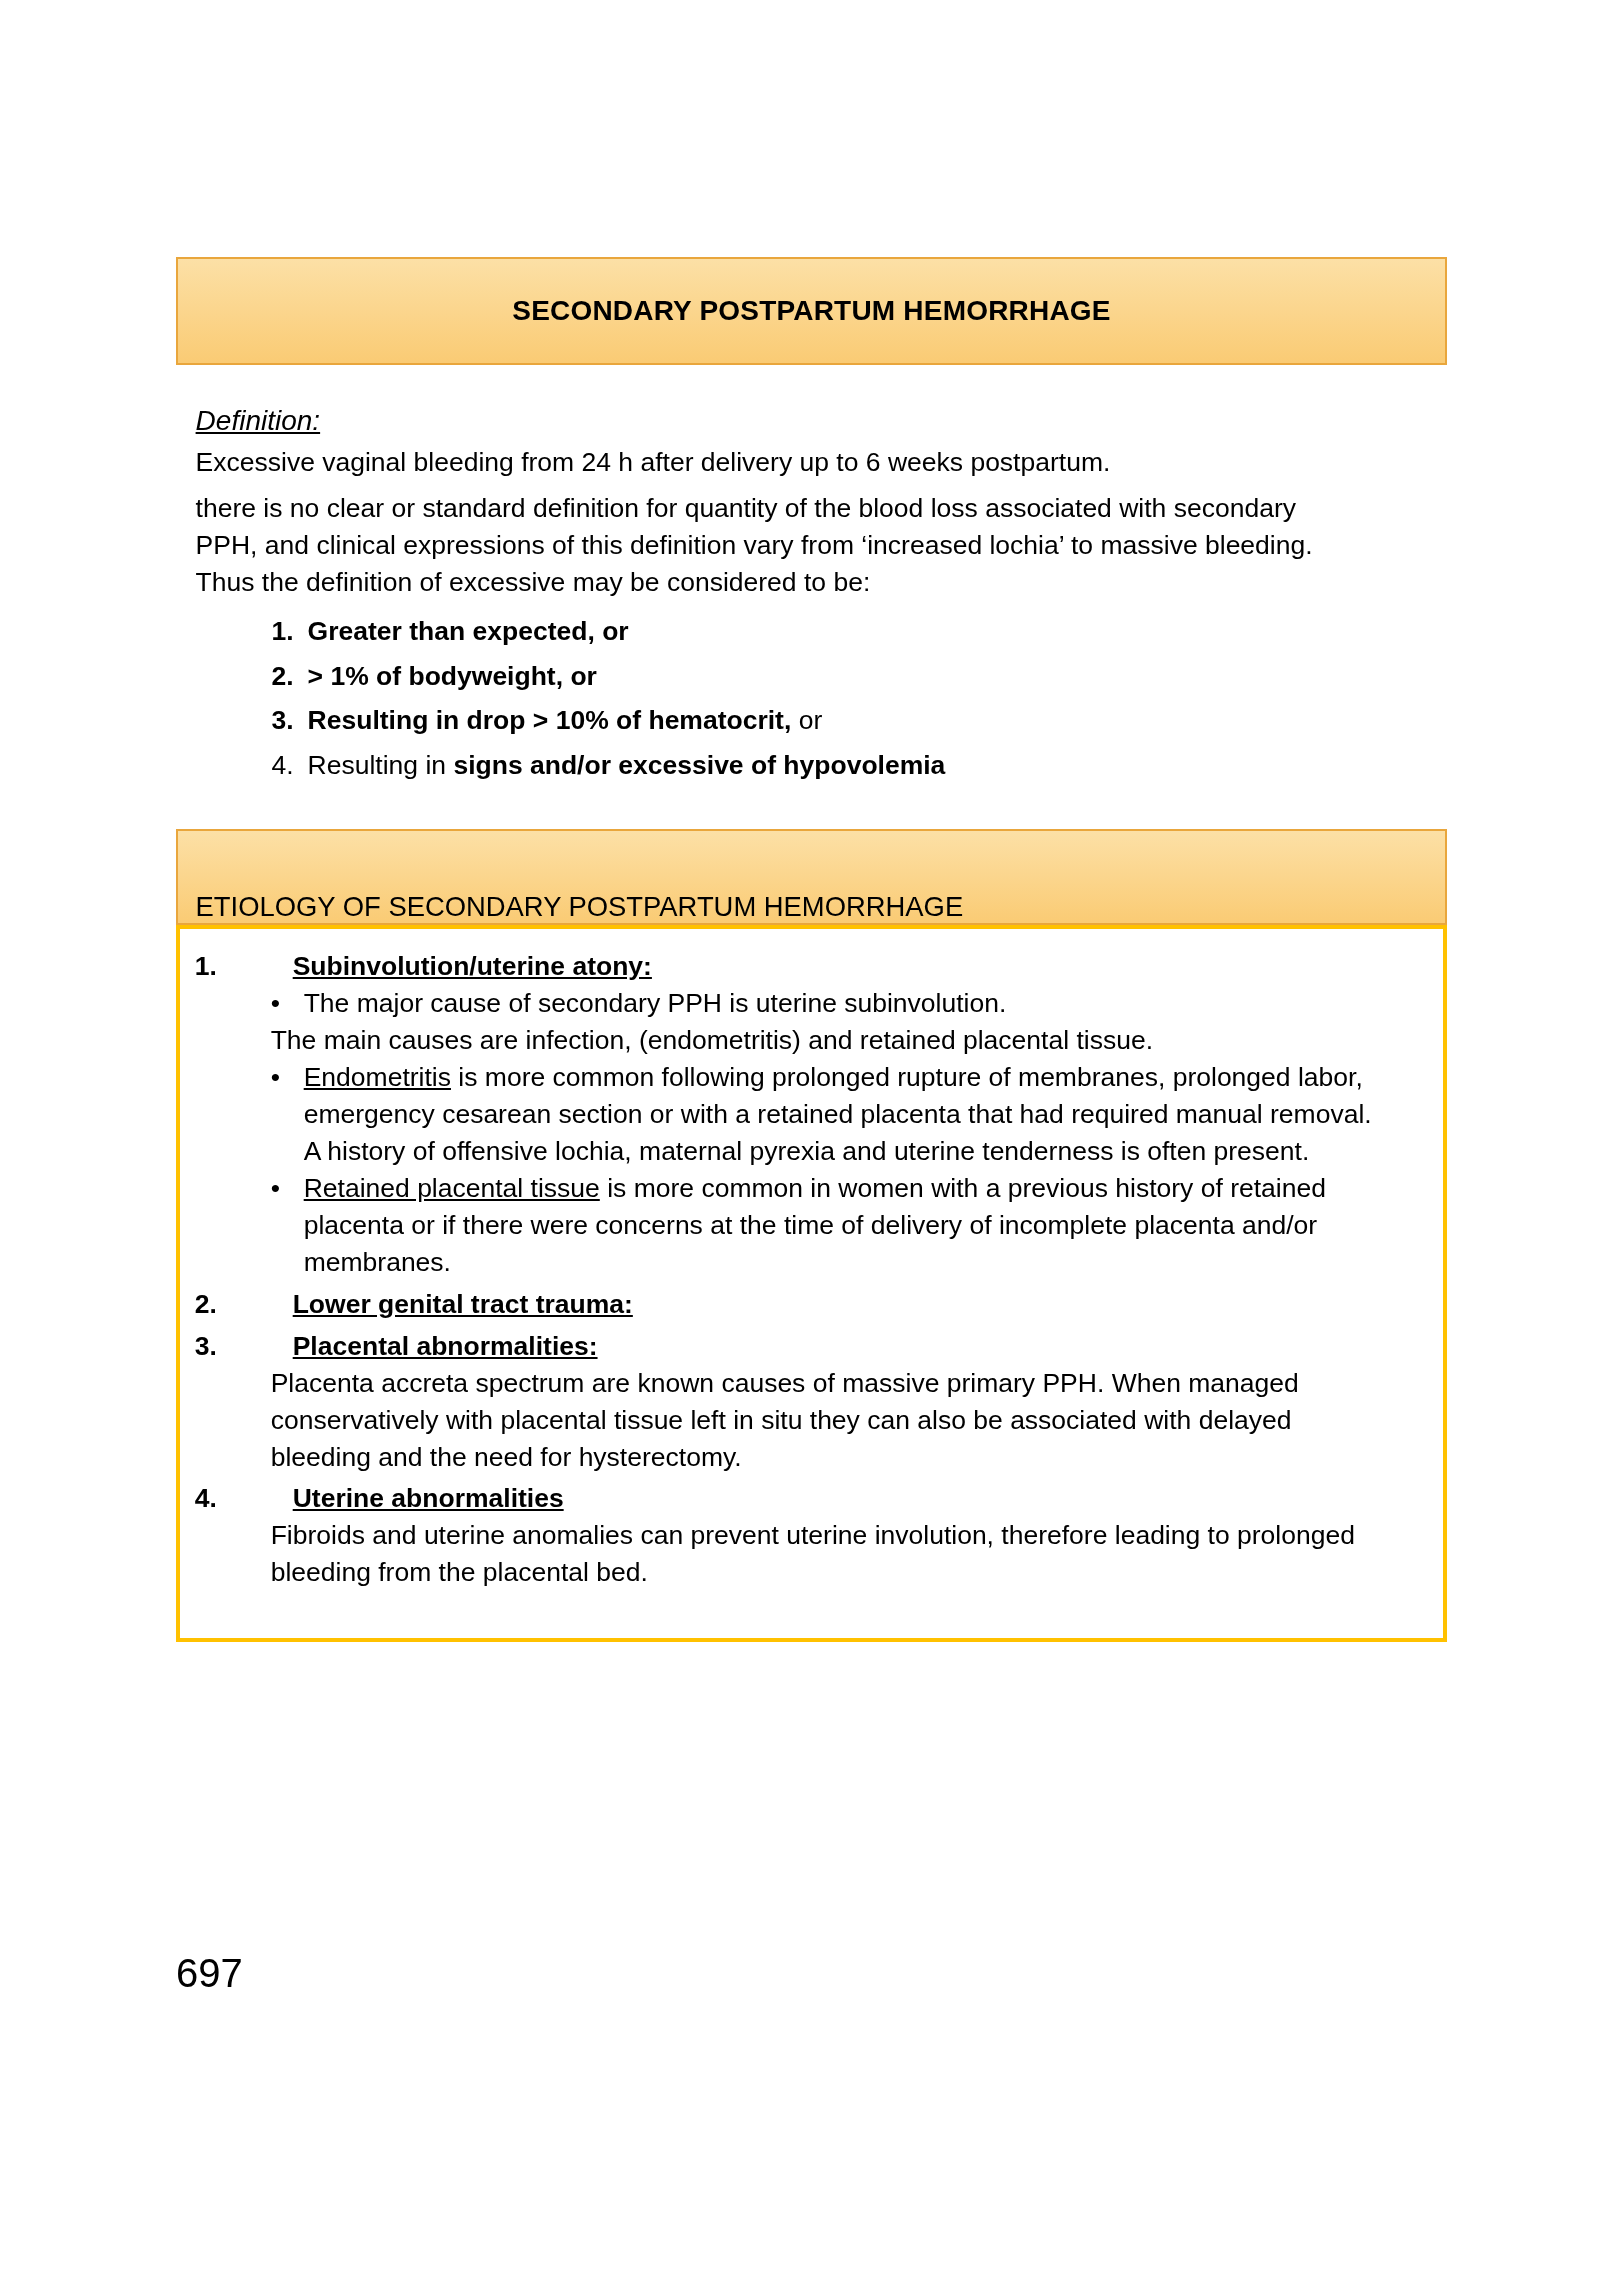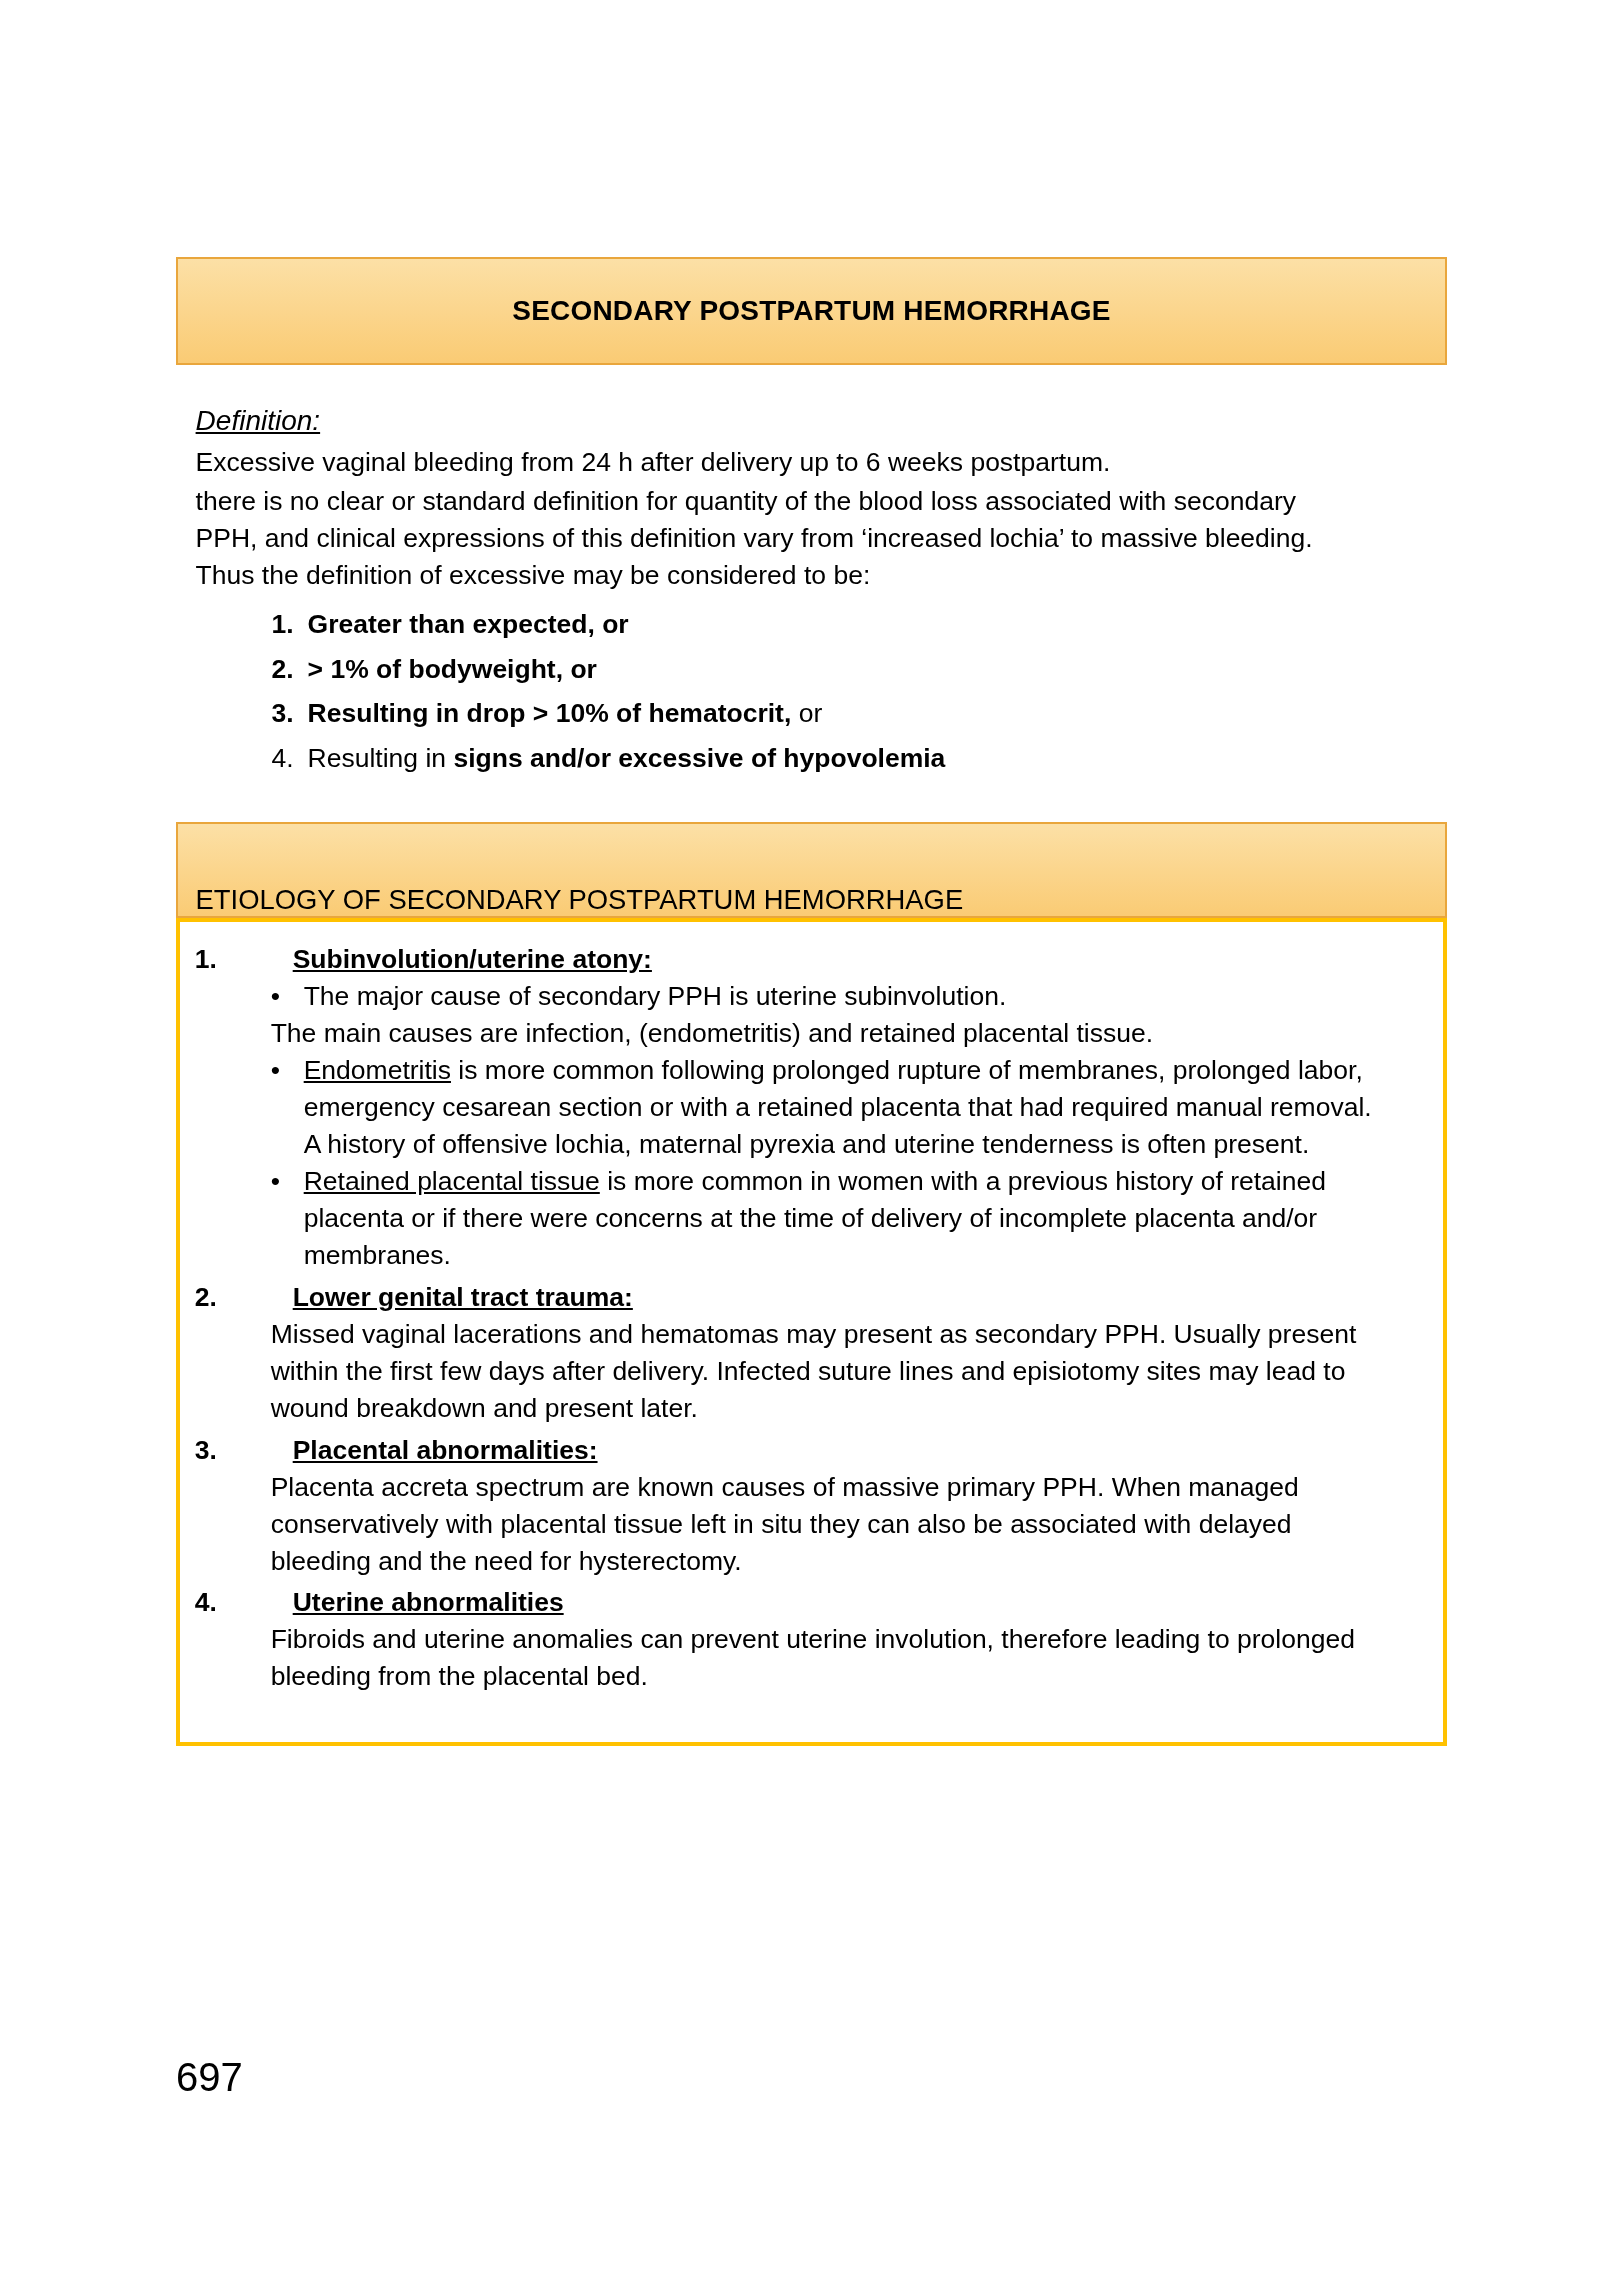--- a/index.html
+++ b/index.html
@@ -33,21 +33,21 @@
     margin-top: 37px;
     font-size: 28px; font-weight: normal; font-style: italic;
     text-decoration: underline;
     line-height: 37px;
     display: inline-block;
   }
   .para {
     font-size: 26.5px; line-height: 37px;
   }
   .para-1 { margin-top: 5px; max-width: 1176px; }
-  .para-2 { margin-top: 2px; max-width: 1127px; }
+  .para-2 { margin-top: 9px; max-width: 1127px; }
   .def-list { margin-top: 11.8px; }
   .def-item {
     margin-left: 76px;
     margin-bottom: 7.8px;
     font-size: 26.5px; line-height: 37px;
     display: flex;
   }
   .def-num { width: 36px; flex: 0 0 36px; }
   .bold-num { font-weight: bold; }
   .seg-bold { font-weight: bold; }
@@ -147,23 +147,20 @@
       <div class="bullet-row">
         <span class="bullet-glyph">•</span>
         <div class="bullet-text"><span class="lead-bold-underline">Retained placental tissue</span><span> is more common in women with a previous history of retained placenta or if there were concerns at the time of delivery of incomplete placenta and/or membranes.</span></div>
       </div>
     </div>
 
     <div class="e-head">
       <span class="e-num">2.</span>
       <span class="e-head-text">Lower genital tract trauma:</span>
     </div>
-    <div class="e-body">
-      <div>Missed vaginal lacerations and hematomas may present as secondary PPH. Usually present within the first few days after delivery. Infected suture lines and episiotomy sites may lead to wound breakdown and present later.</div>
-    </div>
 
     <div class="e-head">
       <span class="e-num">3.</span>
       <span class="e-head-text">Placental abnormalities:</span>
     </div>
     <div class="e-body">
       <div>Placenta accreta spectrum are known causes of massive primary PPH. When managed conservatively with placental tissue left in situ they can also be associated with delayed bleeding and the need for hysterectomy.</div>
     </div>
 
     <div class="e-head">

